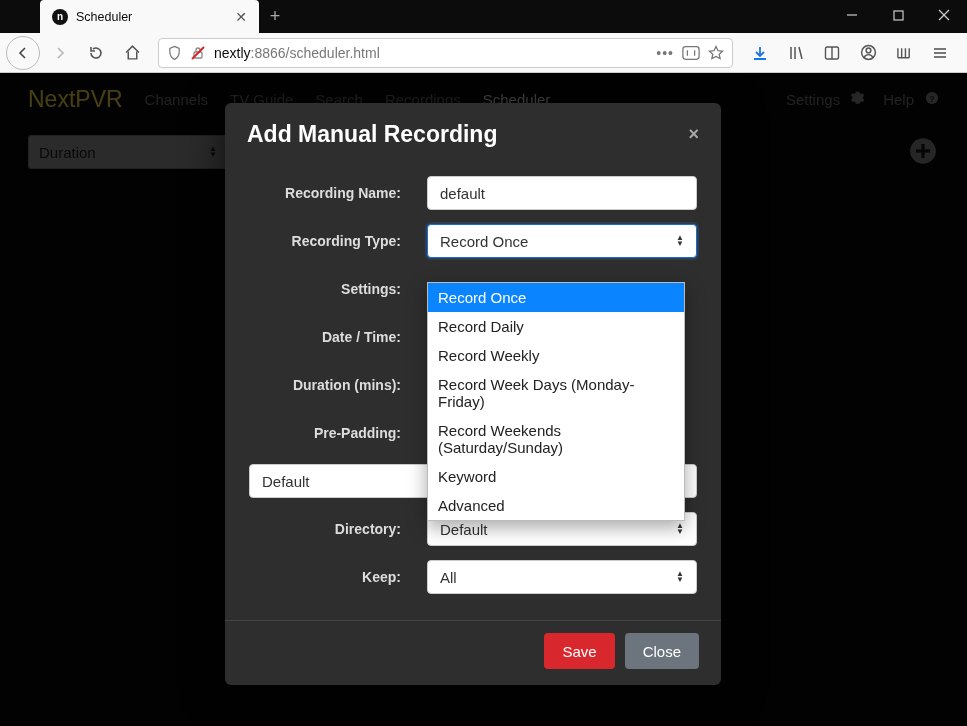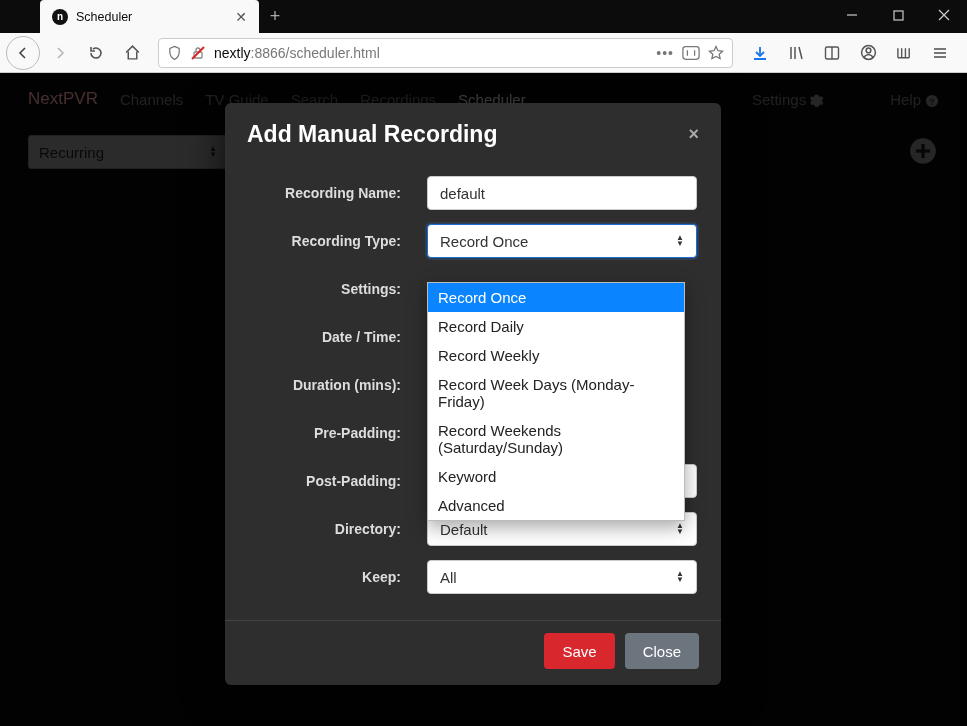--- a/index.html
+++ b/index.html
@@ -82,24 +82,24 @@
   .page {
     position: relative;
     height: calc(726px - 33px - 40px);
     background: #0a0a0a;
     overflow: hidden;
   }
   .app-nav {
     height: 52px; display:flex; align-items:center; padding:0 28px; gap:22px;
     font-size:15px; color:#777;
   }
-  .app-brand { color:#fca5a5; font-size:17px; }
+  .app-brand { color:#fde047; font-size:23px; }
   .app-nav .active { color:#eee; }
   .app-nav-right { margin-left:auto; display:flex; gap:18px; align-items:center; }
-  .gear, .qmark { display:inline-flex; align-items:flex-end; gap:4px;margin-left:48px; }
+  .gear, .qmark { display:inline-flex; align-items:flex-start; gap:11px; }
 
   .page-body { padding: 10px 28px; display:flex; align-items:center; gap:12px; }
   .recurring-select {
     background:#9a9a9a; color:#222; border:1px solid #777; border-radius:3px;
     height:34px; width:200px; padding:0 10px; font-size:15px; display:flex;
     align-items:center; justify-content:space-between;
   }
   .updown {
     display:inline-flex; flex-direction:column; line-height:6px; font-size:8px;
   }
@@ -304,21 +304,21 @@
         <svg width="14" height="14" viewBox="0 0 16 16" fill="#888">
             <circle cx="8" cy="8" r="7"></circle>
             <text x="8" y="12" text-anchor="middle" font-size="10" fill="#2e2e2e" font-weight="bold">?</text>
           </svg>
       </span>
     </div>
   </div>
 
   <div class="page-body">
     <div class="recurring-select">
-      <span>Recurring</span>
+      <span>Duration</span>
       <span class="updown">▲<br>▼</span>
     </div>
     <span class="add-btn">
       <svg width="28" height="28" viewBox="0 0 24 24" fill="#888">
           <circle cx="12" cy="12" r="11"></circle>
           <rect x="10.6" y="6" width="2.8" height="12" fill="#1a1a1a"></rect>
           <rect x="6" y="10.6" width="12" height="2.8" fill="#1a1a1a"></rect>
         </svg>
     </span>
   </div>
@@ -354,21 +354,20 @@
         <div class="form-label">Date / Time:</div>
       </div>
       <div class="form-row">
         <div class="form-label">Duration (mins):</div>
       </div>
       <div class="form-row">
         <div class="form-label">Pre-Padding:</div>
       </div>
 
       <div class="form-row">
-        <div class="form-label">Post-Padding:</div>
         <div class="form-control select">
           <span>Default</span>
           <span class="updown">▲<br>▼</span>
         </div>
       </div>
 
       <div class="form-row">
         <div class="form-label">Directory:</div>
         <div class="form-control select">
           <span>Default</span>

